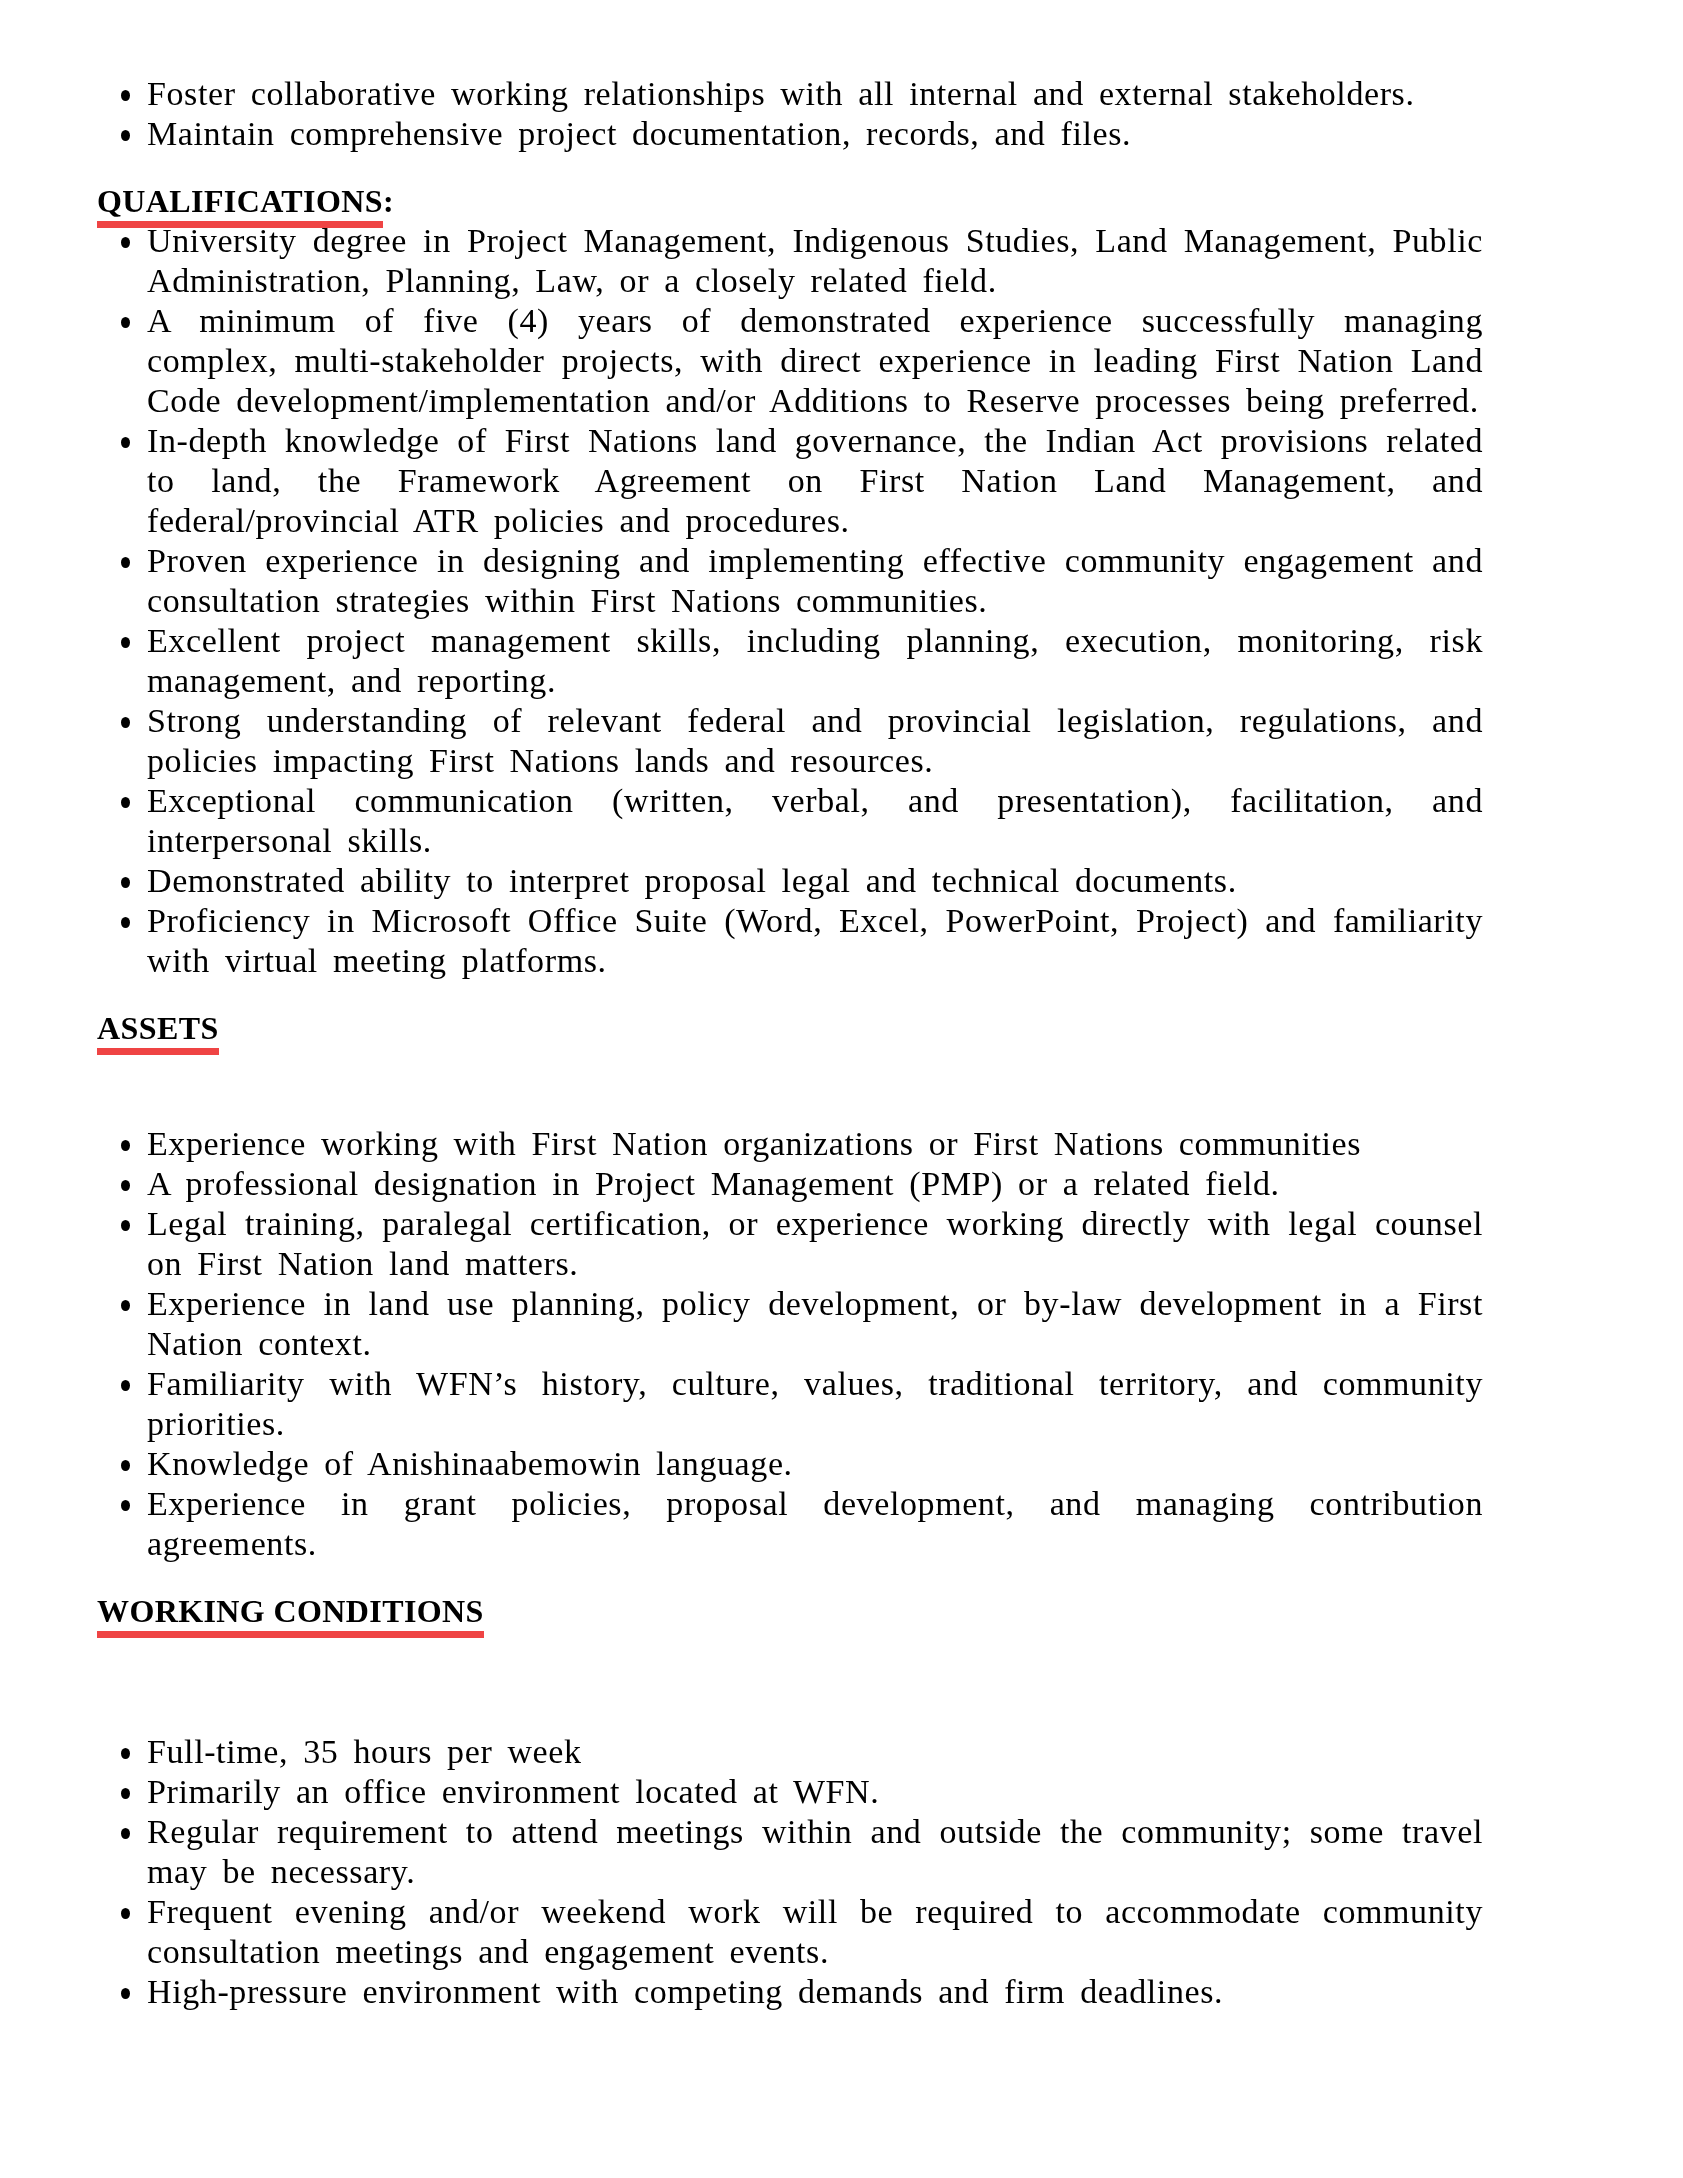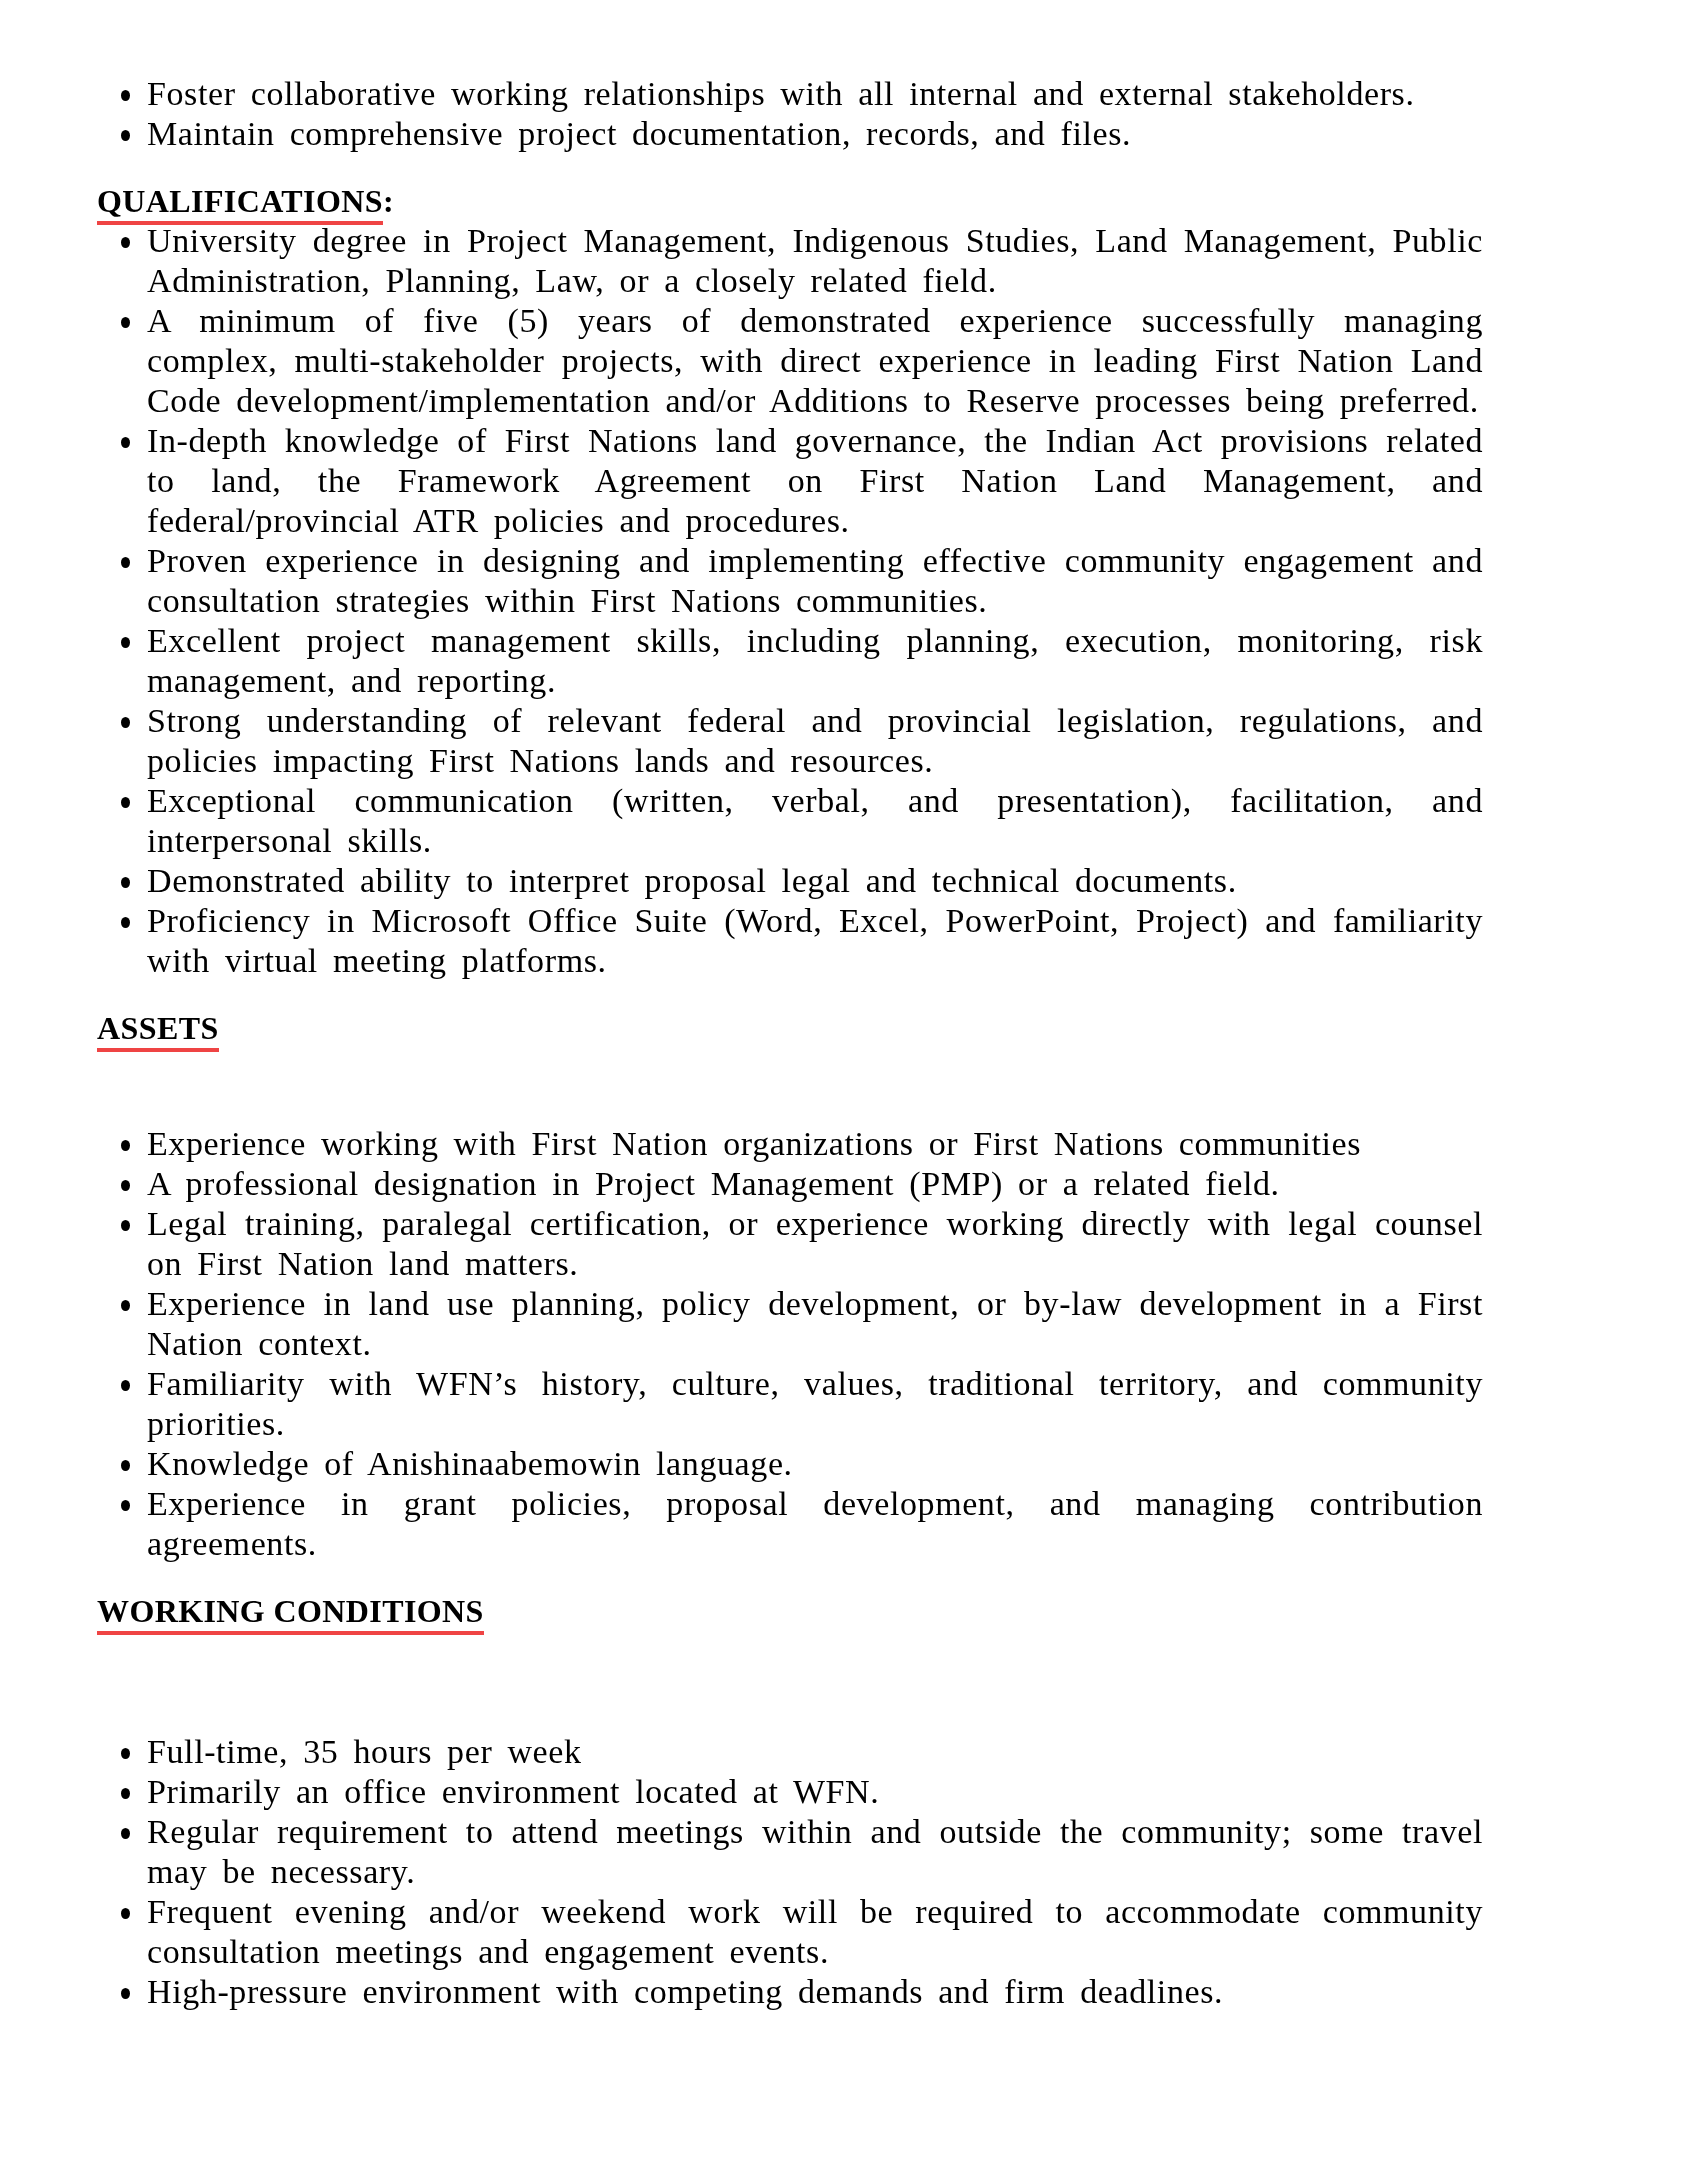--- a/index.html
+++ b/index.html
@@ -47,21 +47,21 @@
 
   
   h2.heading {
     margin: 0;
     font-size: 32px;
     line-height: 40px;
     font-weight: 700;
     letter-spacing: 0.4px;
   }
   .hu {
-    border-bottom: 4px solid #ef4444;
+    border-bottom: 7px solid #ef4444;
     padding-bottom: 2px;
   }
 
   
   #intro-list { margin-top: 0; }
   #sections section h2 { margin-top: 27px; }
   #sections section:nth-child(1) ul.blist { }
   #sections section:nth-child(2) ul.blist { margin-top: 76px; }
   #sections section:nth-child(3) ul.blist { margin-top: 101px; }
 </style>
@@ -82,21 +82,21 @@
   <div id="sections">
       <section>
     <h2 class="heading"><span class="hu">QUALIFICATIONS</span><span class="hs">:</span></h2>
     <ul class="blist">
           <li>
             <span class="dot"></span>
             <span class="btext">University degree in Project Management, Indigenous Studies, Land Management, Public Administration, Planning, Law, or a closely related field.</span>
           </li>
           <li>
             <span class="dot"></span>
-            <span class="btext">A minimum of five (5) years of demonstrated experience successfully managing complex, multi-stakeholder projects, with direct experience in leading First Nation Land Code development/implementation and/or Additions to Reserve processes being preferred.</span>
+            <span class="btext">A minimum of five (4) years of demonstrated experience successfully managing complex, multi-stakeholder projects, with direct experience in leading First Nation Land Code development/implementation and/or Additions to Reserve processes being preferred.</span>
           </li>
           <li>
             <span class="dot"></span>
             <span class="btext">In-depth knowledge of First Nations land governance, the Indian Act provisions related to land, the Framework Agreement on First Nation Land Management, and federal/provincial ATR policies and procedures.</span>
           </li>
           <li>
             <span class="dot"></span>
             <span class="btext">Proven experience in designing and implementing effective community engagement and consultation strategies within First Nations communities.</span>
           </li>
           <li>

